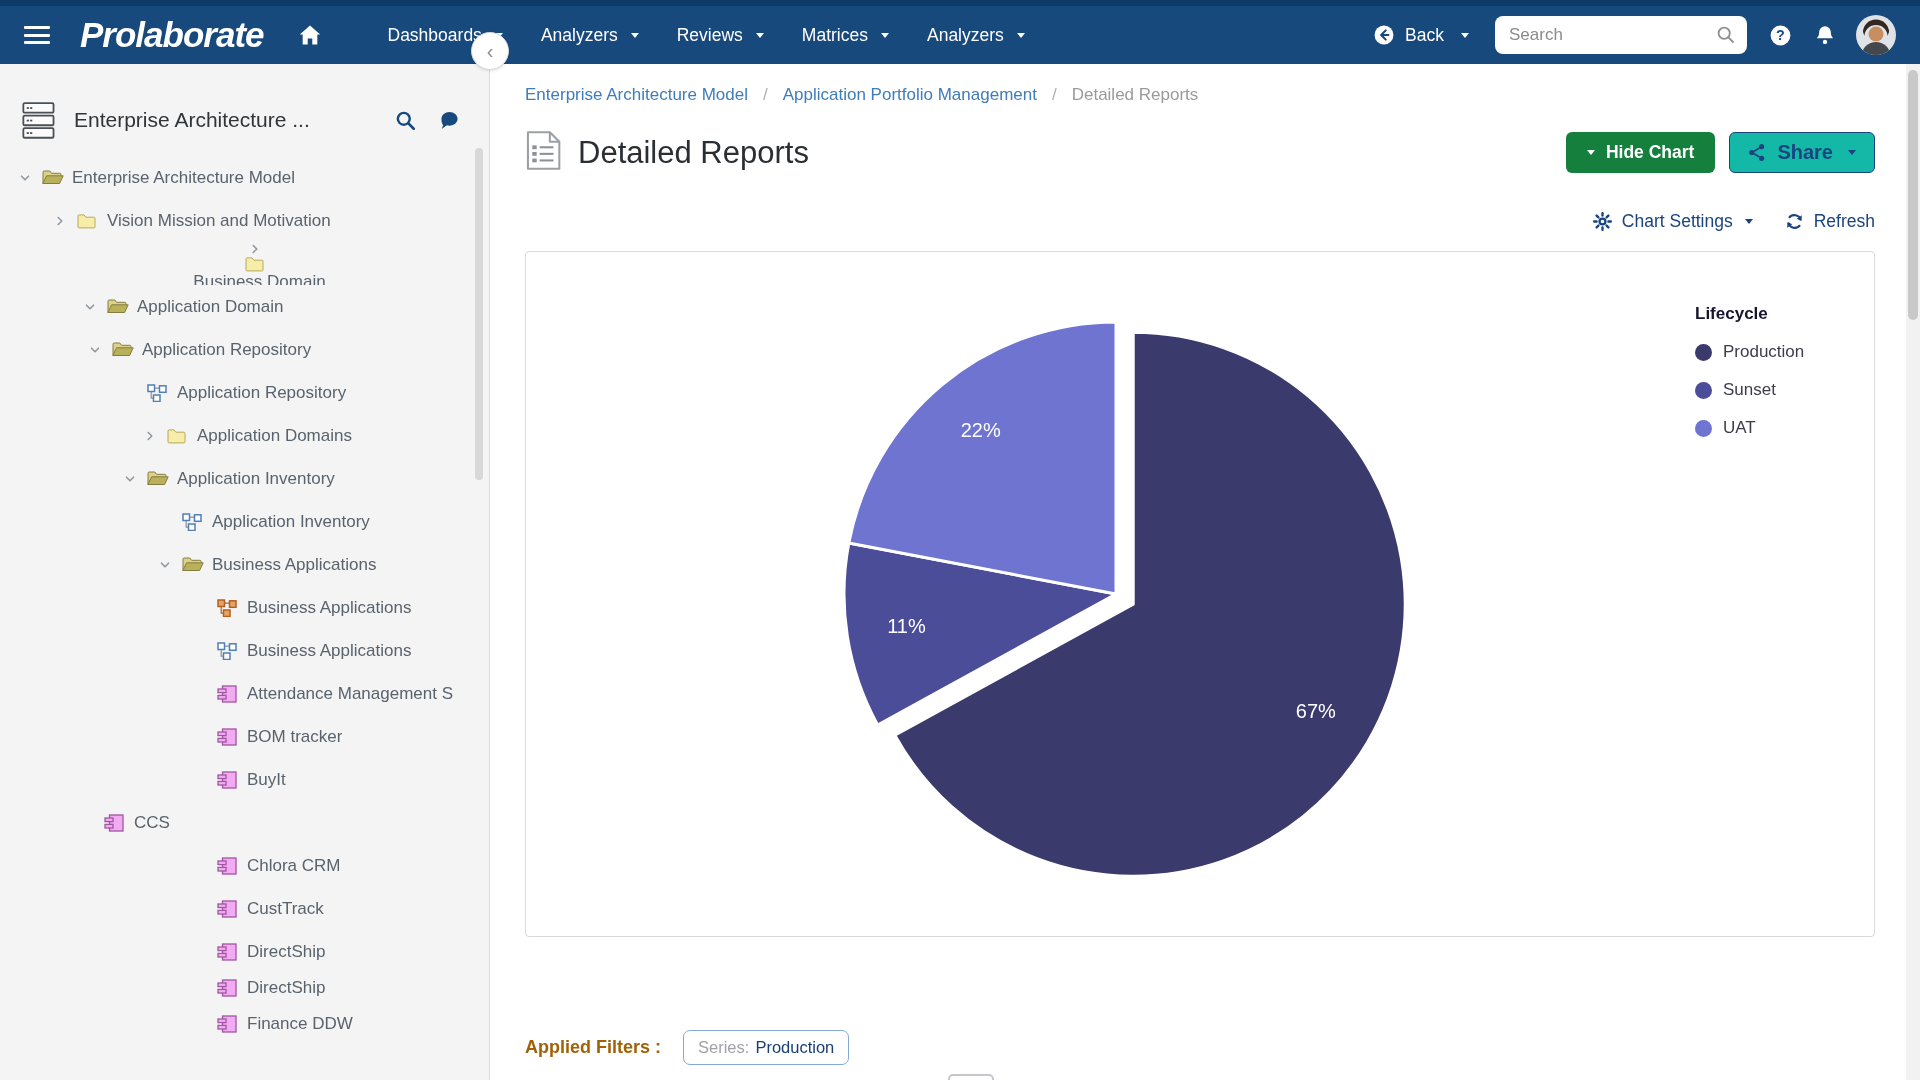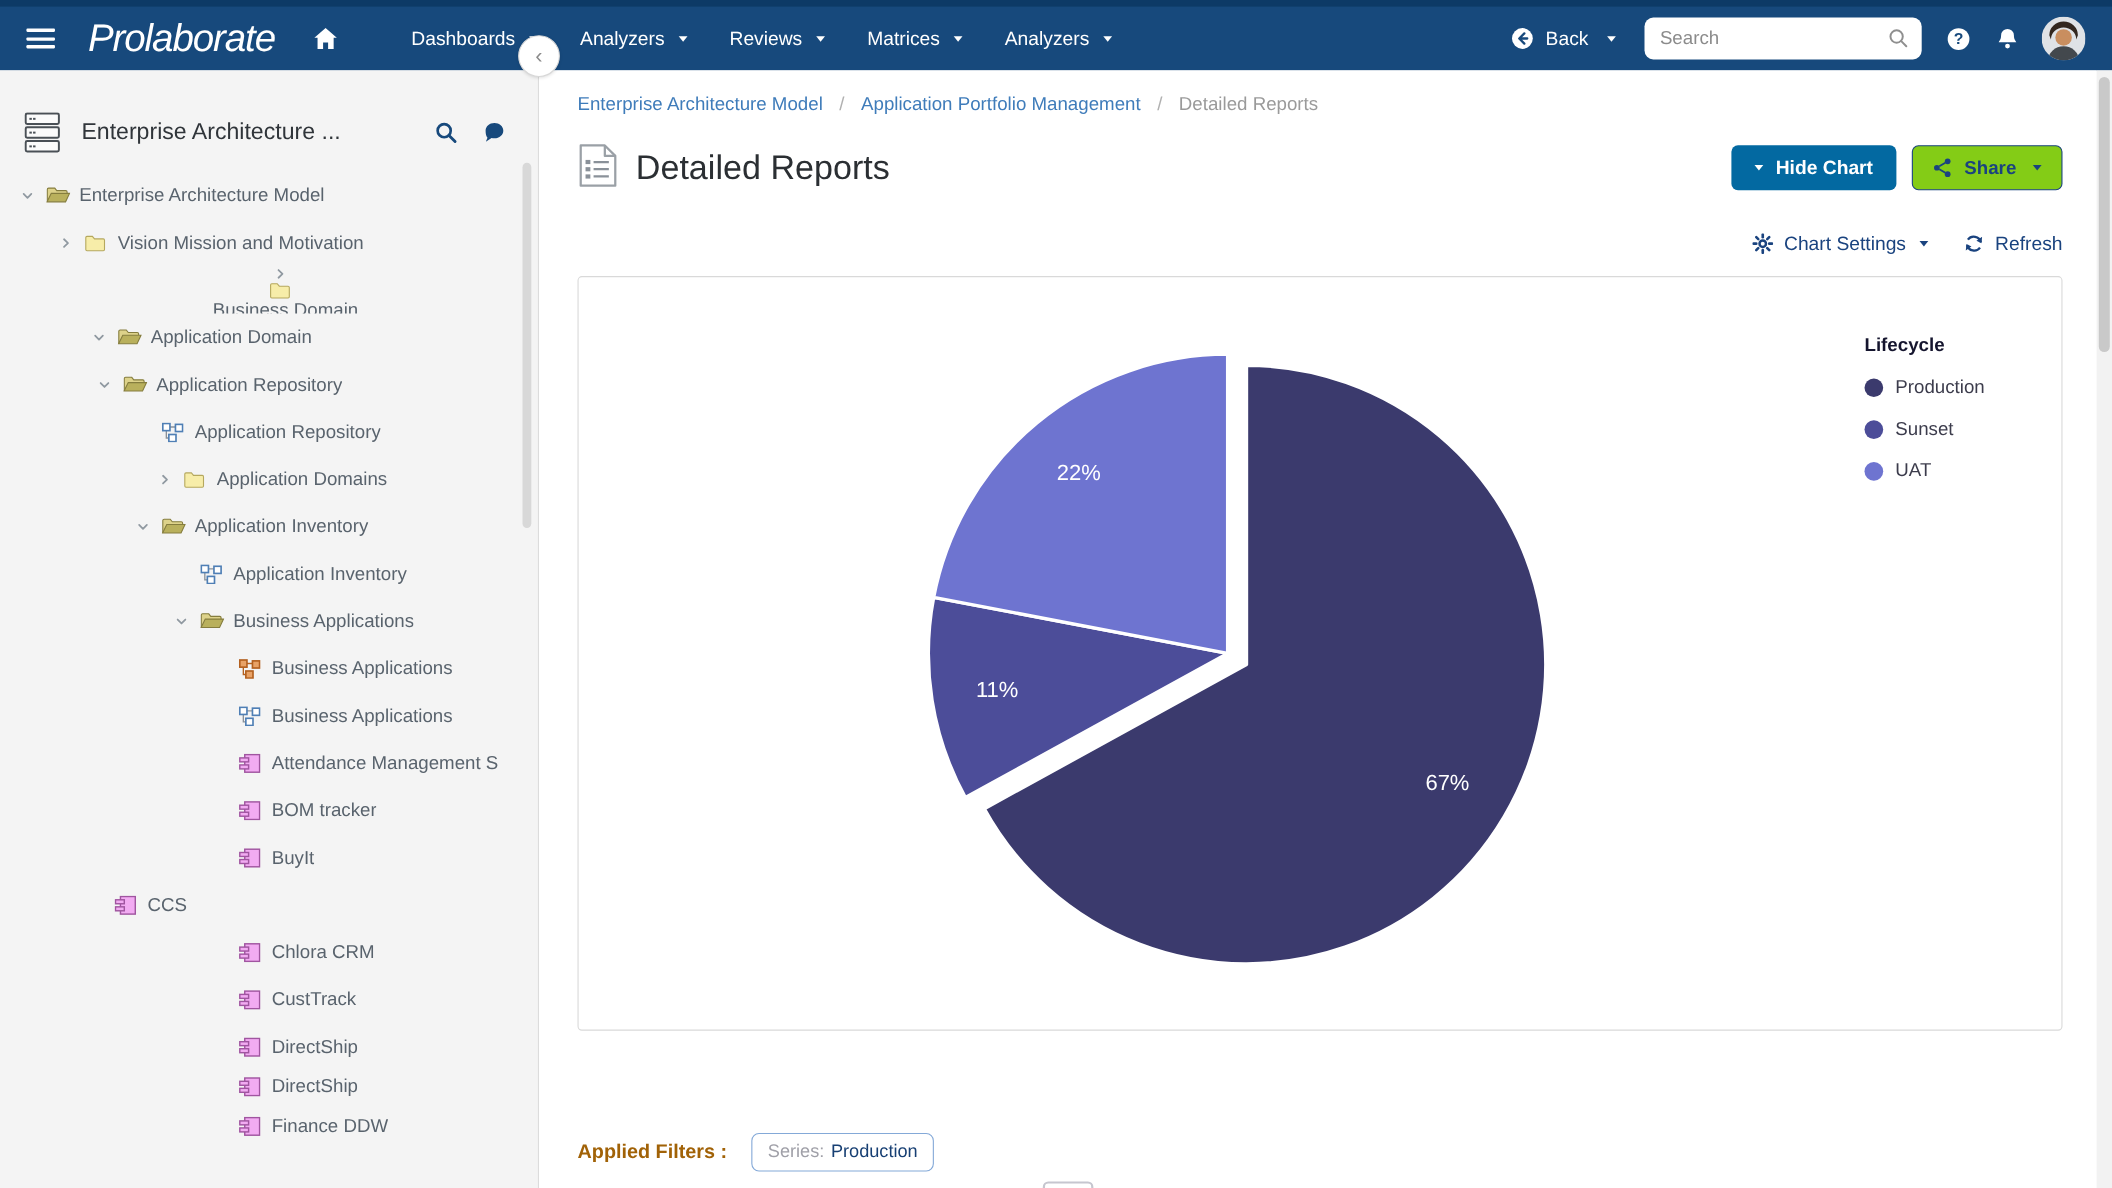--- a/index.html
+++ b/index.html
@@ -4,21 +4,21 @@
 <style>
   html,body{margin:0;padding:0;width:1920px;height:1080px;overflow:hidden;
     font-family:"Liberation Sans",sans-serif;background:#fff;}
   *{box-sizing:border-box;}
 
   
   .navbar{position:absolute;left:0;top:0;width:1920px;height:64px;background:#17497c;
     border-top:6px solid #0d3a66;display:flex;align-items:center;padding:0 24px;color:#fff;}
   .hamburger{width:26px;height:18px;display:flex;flex-direction:column;justify-content:space-between;cursor:pointer;}
   .hamburger span{display:block;height:3px;background:#fff;border-radius:1px;}
-  .brand{font-size:35px;font-style:italic;font-weight:400;letter-spacing:-1px;margin-left:30px;white-space:nowrap;}
+  .brand{font-size:35px;font-style:italic;font-weight:700;letter-spacing:-1px;margin-left:30px;white-space:nowrap;}
   .home-btn{margin-left:34px;display:flex;align-items:center;}
   .nav-menus{display:flex;align-items:center;margin-left:28px;}
   .nav-item{display:flex;align-items:center;margin-left:38px;font-size:17.5px;font-weight:500;cursor:pointer;}
   .caret{width:0;height:0;border-left:4.5px solid transparent;border-right:4.5px solid transparent;
     border-top:5.5px solid #fff;margin-left:13px;}
   .nav-right{margin-left:auto;display:flex;align-items:center;}
   .back-group{display:flex;align-items:center;font-size:17.5px;font-weight:500;cursor:pointer;}
   .back-group svg{margin-right:10px;}
   .search-box{position:relative;margin-left:26px;width:252px;height:38px;}
   .search-box input{width:100%;height:100%;border:none;border-radius:8px;padding:0 40px 0 14px;
@@ -50,25 +50,25 @@
 
   
   .main{position:absolute;left:491px;top:64px;width:1415px;height:1016px;background:#fff;}
   .breadcrumb{position:absolute;left:34px;top:21px;font-size:17px;display:flex;align-items:center;}
   .crumb{color:#3f7cba;cursor:pointer;}
   .crumb-sep{color:#b0b0b0;margin:0 15px;}
   .crumb-current{color:#9a9a9a;}
   .title-row{position:absolute;left:34px;top:66px;display:flex;align-items:center;}
   .page-title{font-size:31px;color:#2b2f33;font-weight:500;margin-left:15px;}
   .top-btns{position:absolute;right:31px;top:68px;display:flex;align-items:center;gap:14px;}
-  .btn-hide{display:flex;align-items:center;gap:11px;height:41px;padding:16px 21px;background:#0369a1;
+  .btn-hide{display:flex;align-items:center;gap:11px;height:41px;padding:16px 21px;background:#15803d;
     color:#fff;border-radius:6px;font-size:17.5px;font-weight:600;cursor:pointer;}
   .btn-hide .caret{margin-left:0;}
-  .btn-share{display:flex;align-items:center;gap:11px;height:41px;padding:0 18px;background:#84cc16;
-    color:#1a437f;border:1px solid #1a437f;border-radius:6px;font-size:17px;font-weight:600;cursor:pointer;}
+  .btn-share{display:flex;align-items:center;gap:11px;height:41px;padding:0 18px;background:#14b8a6;
+    color:#1a437f;border:1px solid #1a437f;border-radius:6px;font-size:20px;font-weight:600;cursor:pointer;}
   .btn-share .caret{border-top-color:#1a437f;margin-left:4px;}
   .settings-row{position:absolute;right:31px;top:147px;display:flex;align-items:center;gap:32px;
     color:#1a437f;font-size:17.5px;font-weight:500;}
   .link-group{display:flex;align-items:center;gap:10px;cursor:pointer;}
   .link-group .caret{border-top-color:#1a437f;margin-left:2px;}
   .chart-panel{position:absolute;left:34px;top:187px;width:1350px;height:686px;background:#fff;
     border:1px solid #d9d9d9;border-radius:4px;}
   .legend{position:absolute;left:1169px;top:52px;}
   .legend-title{font-size:17px;font-weight:bold;color:#15152e;}
   .legend-item{display:flex;align-items:center;margin-top:18px;cursor:pointer;}

